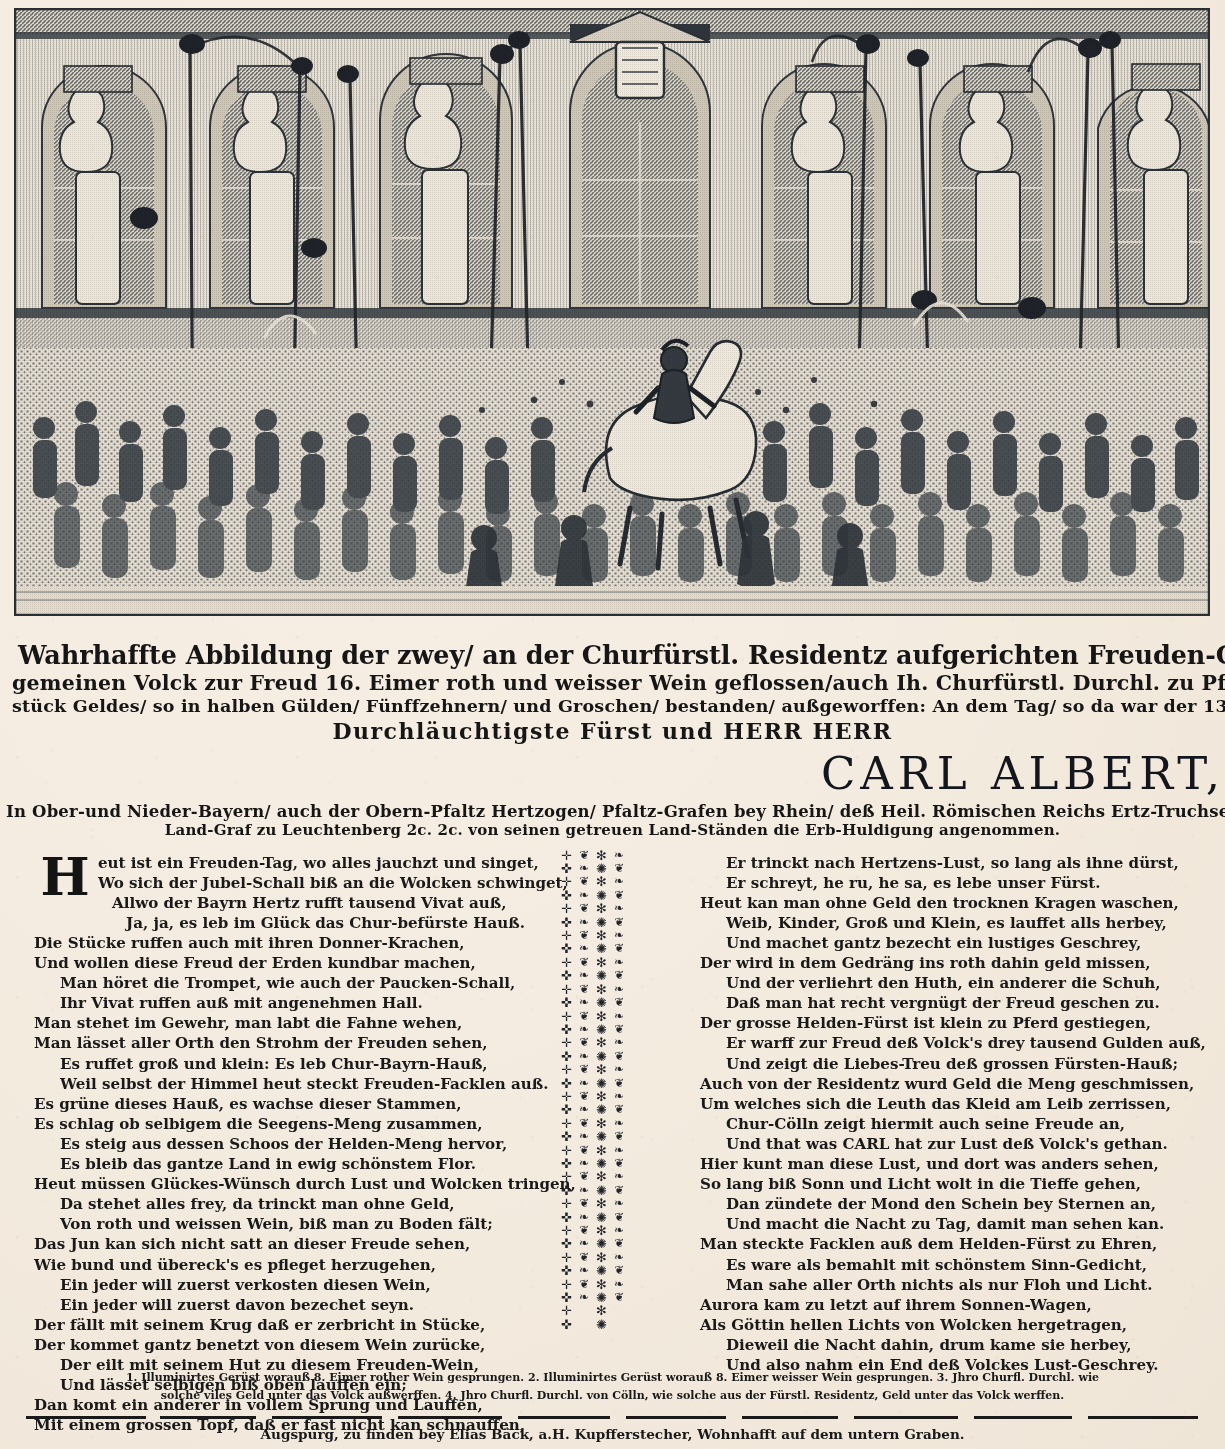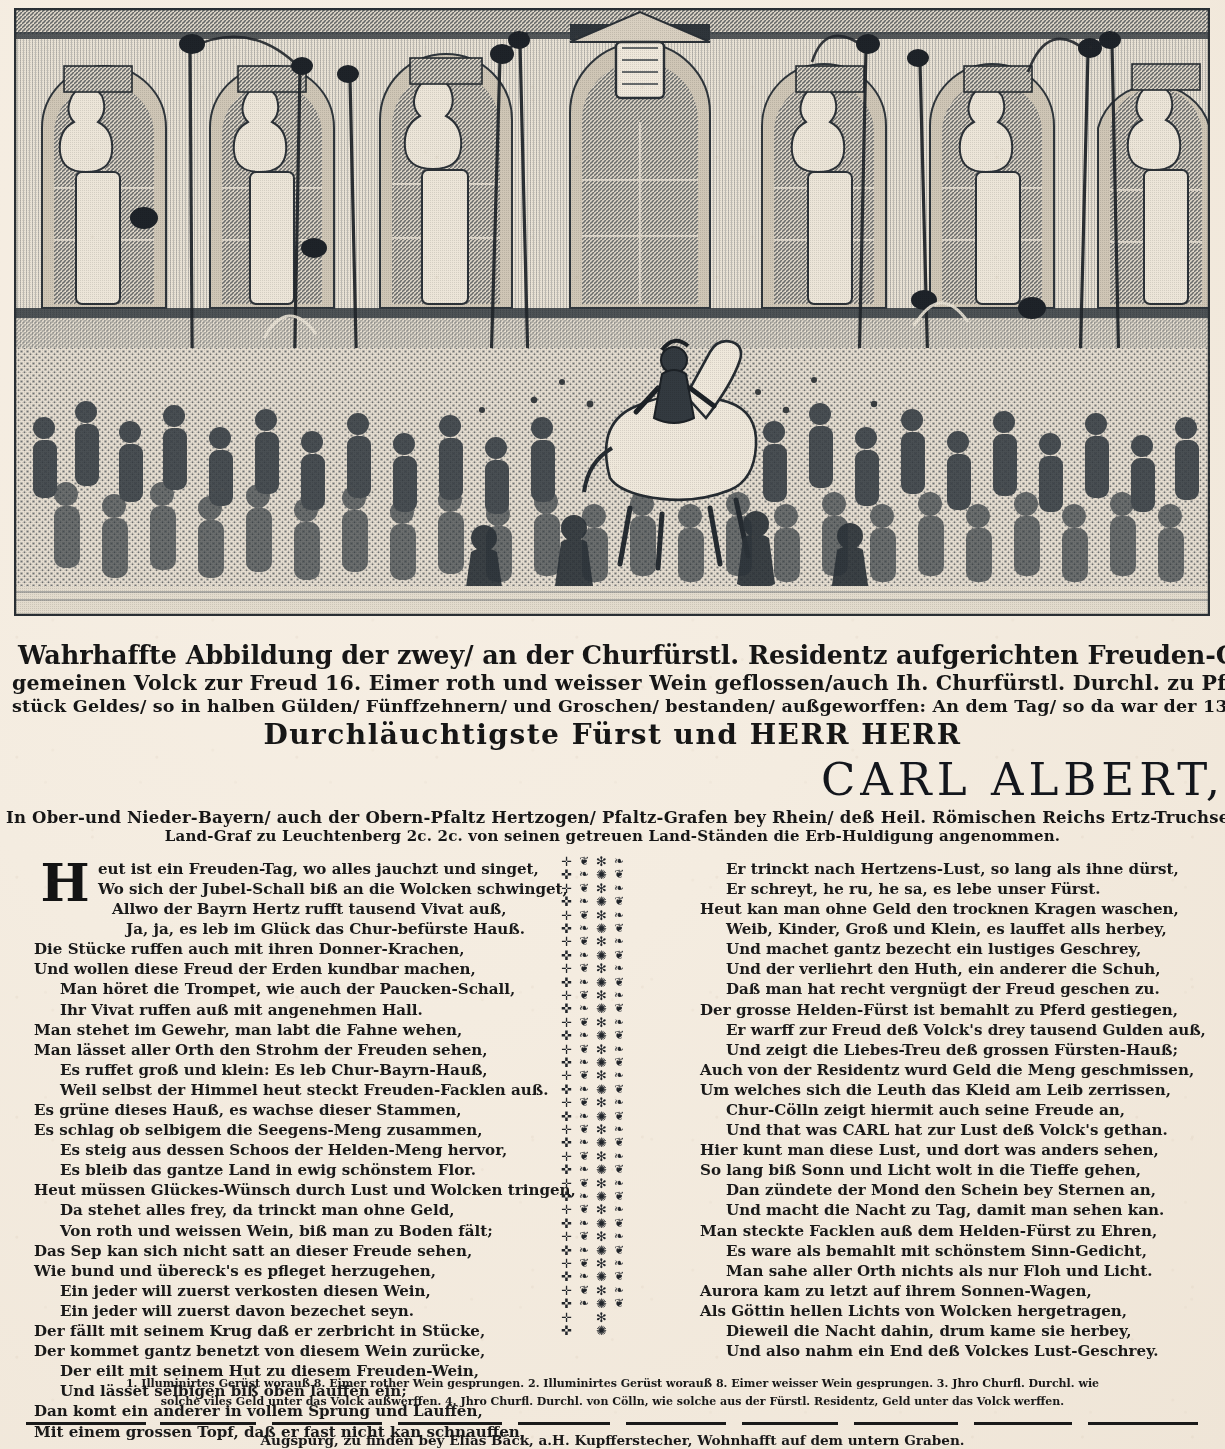--- a/index.html
+++ b/index.html
@@ -90,21 +90,21 @@
     margin: 4px 12px 0;
     white-space: nowrap;
   }
   .head-l3 {
     font-size: 17.5px;
     font-weight: 700;
     margin: 3px 12px 0;
     white-space: nowrap;
   }
   .head-l4 {
-    font-size: 28px;
+    font-size: 22px;
     font-weight: 700;
     margin: 5px 0 0;
     letter-spacing: 1.5px;
   }
   .bigname {
     font-family: "DejaVu Serif", serif;
     font-weight: 400;
     font-size: 45px;
     letter-spacing: 5px;
     margin: 4px 0 2px;
@@ -571,21 +571,21 @@
             <li>Man lässet aller Orth den Strohm der Freuden sehen,</li>
             <li class="ind1">Es ruffet groß und klein: Es leb Chur-Bayrn-Hauß,</li>
             <li class="ind1">Weil selbst der Himmel heut steckt Freuden-Facklen auß.</li>
             <li>Es grüne dieses Hauß, es wachse dieser Stammen,</li>
             <li>Es schlag ob selbigem die Seegens-Meng zusammen,</li>
             <li class="ind1">Es steig aus dessen Schoos der Helden-Meng hervor,</li>
             <li class="ind1">Es bleib das gantze Land in ewig schönstem Flor.</li>
             <li>Heut müssen Glückes-Wünsch durch Lust und Wolcken tringen,</li>
             <li class="ind1">Da stehet alles frey, da trinckt man ohne Geld,</li>
             <li class="ind1">Von roth und weissen Wein, biß man zu Boden fält;</li>
-            <li>Das Sep kan sich nicht satt an dieser Freude sehen,</li>
+            <li>Das Jun kan sich nicht satt an dieser Freude sehen,</li>
             <li>Wie bund und übereck's es pfleget herzugehen,</li>
             <li class="ind1">Ein jeder will zuerst verkosten diesen Wein,</li>
             <li class="ind1">Ein jeder will zuerst davon bezechet seyn.</li>
             <li>Der fällt mit seinem Krug daß er zerbricht in Stücke,</li>
             <li>Der kommet gantz benetzt von diesem Wein zurücke,</li>
             <li class="ind1">Der eilt mit seinem Hut zu diesem Freuden-Wein,</li>
             <li class="ind1">Und lässet selbigen biß oben lauffen ein;</li>
             <li>Dan komt ein anderer in vollem Sprung und Lauffen,</li>
             <li>Mit einem grossen Topf, daß er fast nicht kan schnauffen,</li>
           </ul>
@@ -598,23 +598,24 @@
         <div class="orn-col" id="orn-d">❧❦❧❦❧❦❧❦❧❦❧❦❧❦❧❦❧❦❧❦❧❦❧❦❧❦❧❦❧❦❧❦❧❦</div>
       </div>
 
       <div class="col" id="col-right">
         <ul class="verse" id="verse-right">
             <li class="ind1">Er trinckt nach Hertzens-Lust, so lang als ihne dürst,</li>
             <li class="ind1">Er schreyt, he ru, he sa, es lebe unser Fürst.</li>
             <li>Heut kan man ohne Geld den trocknen Kragen waschen,</li>
             <li class="ind1">Weib, Kinder, Groß und Klein, es lauffet alls herbey,</li>
             <li class="ind1">Und machet gantz bezecht ein lustiges Geschrey,</li>
+            <li>Der wird in dem Gedräng ins roth dahin geld missen,</li>
             <li class="ind1">Und der verliehrt den Huth, ein anderer die Schuh,</li>
             <li class="ind1">Daß man hat recht vergnügt der Freud geschen zu.</li>
-            <li>Der grosse Helden-Fürst ist bemahlt zu Pferd gestiegen,</li>
+            <li>Der grosse Helden-Fürst ist klein zu Pferd gestiegen,</li>
             <li class="ind1">Er warff zur Freud deß Volck's drey tausend Gulden auß,</li>
             <li class="ind1">Und zeigt die Liebes-Treu deß grossen Fürsten-Hauß;</li>
             <li>Auch von der Residentz wurd Geld die Meng geschmissen,</li>
             <li>Um welches sich die Leuth das Kleid am Leib zerrissen,</li>
             <li class="ind1">Chur-Cölln zeigt hiermit auch seine Freude an,</li>
             <li class="ind1">Und that was CARL hat zur Lust deß Volck's gethan.</li>
             <li>Hier kunt man diese Lust, und dort was anders sehen,</li>
             <li>So lang biß Sonn und Licht wolt in die Tieffe gehen,</li>
             <li class="ind1">Dan zündete der Mond den Schein bey Sternen an,</li>
             <li class="ind1">Und macht die Nacht zu Tag, damit man sehen kan.</li>

